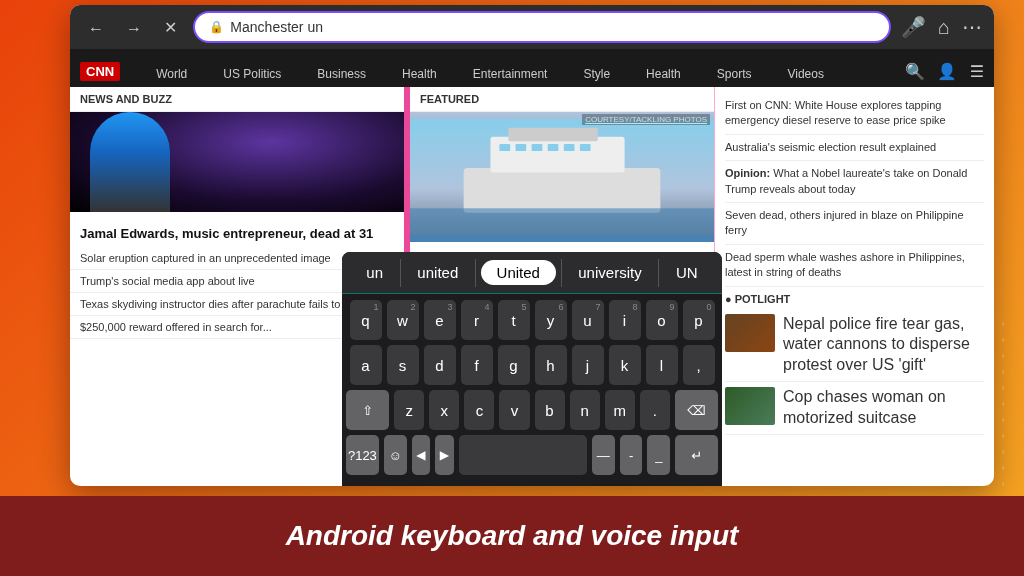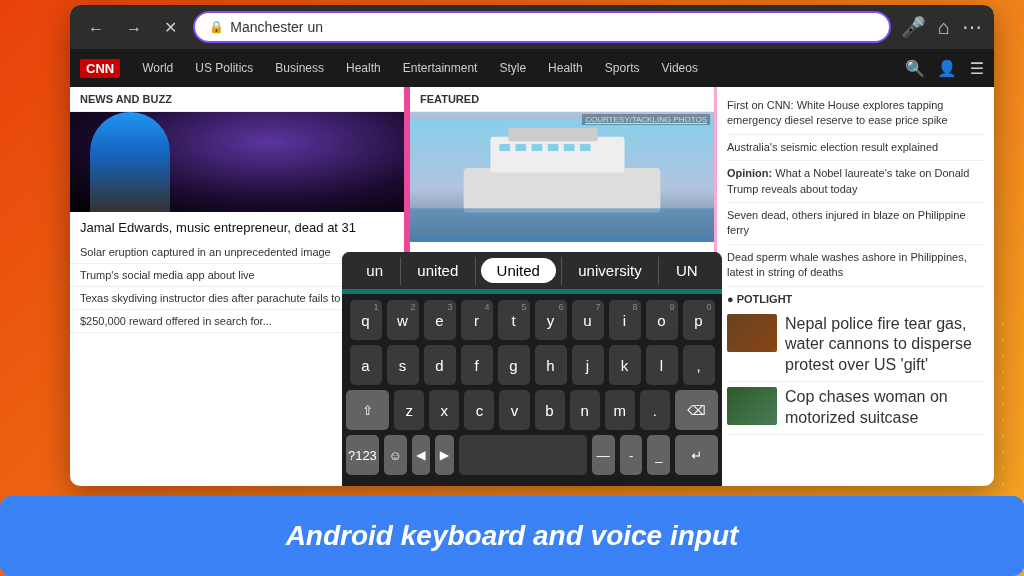--- a/index.html
+++ b/index.html
@@ -24,26 +24,25 @@
       z-index: 0;
     }
 
     
     .bottom-title {
       position: absolute;
       bottom: 0;
       left: 0;
       right: 0;
       height: 80px;
-      background: #3b82f6;
+      background: #7f1d1d;
       display: flex;
       align-items: center;
       justify-content: center;
       z-index: 5;
-      border-radius: 11px;
     }
     .bottom-title-text {
       color: white;
       font-size: 28px;
       font-weight: 900;
       font-style: italic;
     }
 
     
     .browser-window {
@@ -102,24 +101,24 @@
     .browser-action-btn {
       color: #ccc;
       font-size: 20px;
       cursor: pointer;
     }
 
     
     .cnn-nav {
       background: #1a1a1a;
       display: flex;
-      align-items: center;
-      padding: 0 10px;
+      align-items: flex-end;
+      padding: 6px 10px;
       height: 38px;
-      gap: 6px;
+      gap: 20px;
     }
     .cnn-logo {
       background: #cc0000;
       color: white;
       font-weight: 900;
       font-size: 13px;
       padding: 2px 6px;
       margin-right: 8px;
       border-radius: 2px;
     }
@@ -184,24 +183,24 @@
       bottom: 0;
       border-radius: 40px 40px 0 0;
     }
     .article-img-stage {
       position: absolute;
       inset: 0;
       background: radial-gradient(ellipse at 60% 30%, #5c35a0 0%, #1a0a2e 60%, #000 100%);
     }
 
     .article-headline {
-      font-weight: 400;
+      font-weight: 700;
       font-size: 13px;
       color: #111;
-      padding: 8px 10px 4px;
+      padding: 14px 10px 4px;
       line-height: 1.3;
     }
 
     .article-brief {
       font-size: 11px;
       color: #444;
       padding: 2px 10px;
       line-height: 1.4;
       border-bottom: 1px solid #eee;
     }
@@ -237,21 +236,21 @@
       font-size: 8px;
       color: rgba(255,255,255,0.7);
       background: rgba(0,0,0,0.3);
       padding: 1px 3px;
       text-decoration: underline;
     }
 
     
     .right-sidebar {
       width: 280px;
-      border-left: 3px solid #f9a8d4;
+      border-left: 1px solid #f9a8d4;
       overflow: hidden;
       padding: 6px 10px;
     }
     .sidebar-article {
       font-size: 11px;
       color: #333;
       padding: 5px 0;
       border-bottom: 1px solid #eee;
       line-height: 1.4;
       cursor: pointer;
@@ -307,21 +306,21 @@
     }
 
     
     .autocomplete-bar {
       display: flex;
       background: #2c2c2e;
       height: 42px;
       align-items: center;
       justify-content: space-around;
       padding: 0 10px;
-      border-bottom: 5px solid #0f766e;
+      border-bottom: 1px solid #0f766e;
     }
     .autocomplete-item {
       color: #fff;
       font-size: 15px;
       padding: 4px 12px;
       cursor: pointer;
       border-radius: 6px;
     }
     .autocomplete-item.selected {
       background: #fff;

